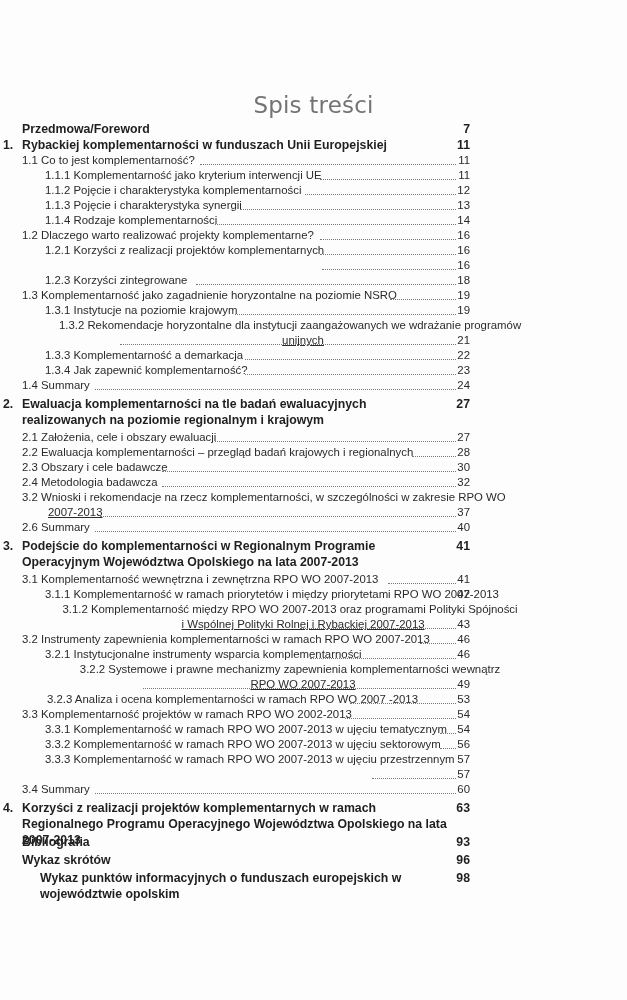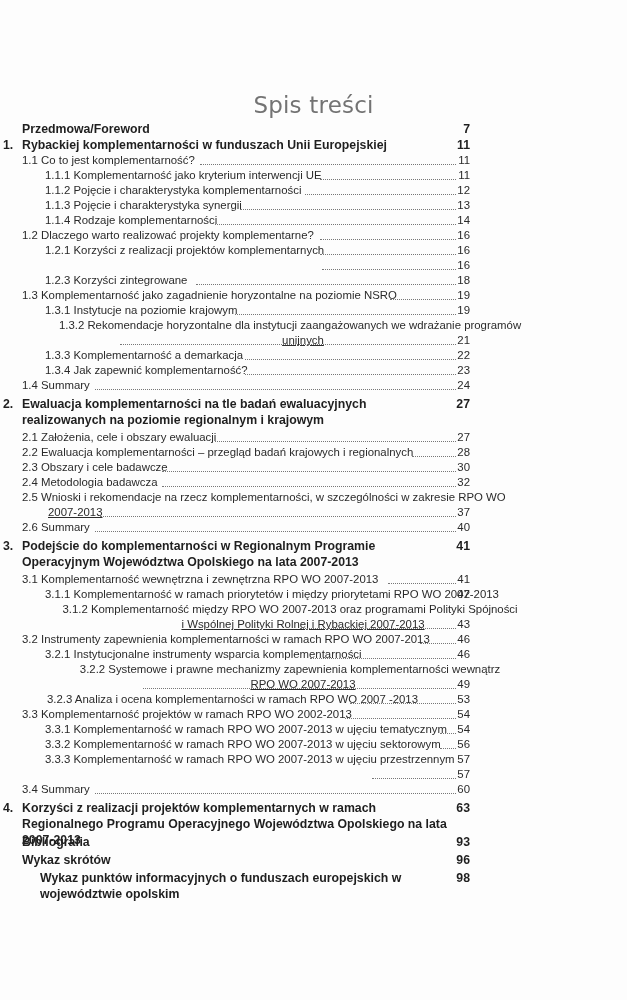--- a/index.html
+++ b/index.html
@@ -152,21 +152,21 @@
       <span class="lbl">2.3 Obszary i cele badawcze</span>
       <span class="lead" style="left:162px"></span>
       <span class="pg">30</span>
     </div>
   <div class="row sec">
       <span class="lbl">2.4 Metodologia badawcza</span>
       <span class="lead" style="left:162px"></span>
       <span class="pg">32</span>
     </div>
   <div class="row sec wrap">
-      <span class="lbl"><span>2.5 Wnioski i rekomendacje na rzecz komplementarności, w szczególności w zakresie RPO WO</span><span class="cont">2007-2013</span></span>
+      <span class="lbl"><span>3.2 Wnioski i rekomendacje na rzecz komplementarności, w szczególności w zakresie RPO WO</span><span class="cont">2007-2013</span></span>
       <span class="lead" style="left:100px"></span>
       <span class="pg">37</span>
     </div>
   <div class="row sec">
       <span class="lbl">2.6 Summary</span>
       <span class="lead" style="left:95px"></span>
       <span class="pg">40</span>
     </div>
 
   <div class="gap"></div>

